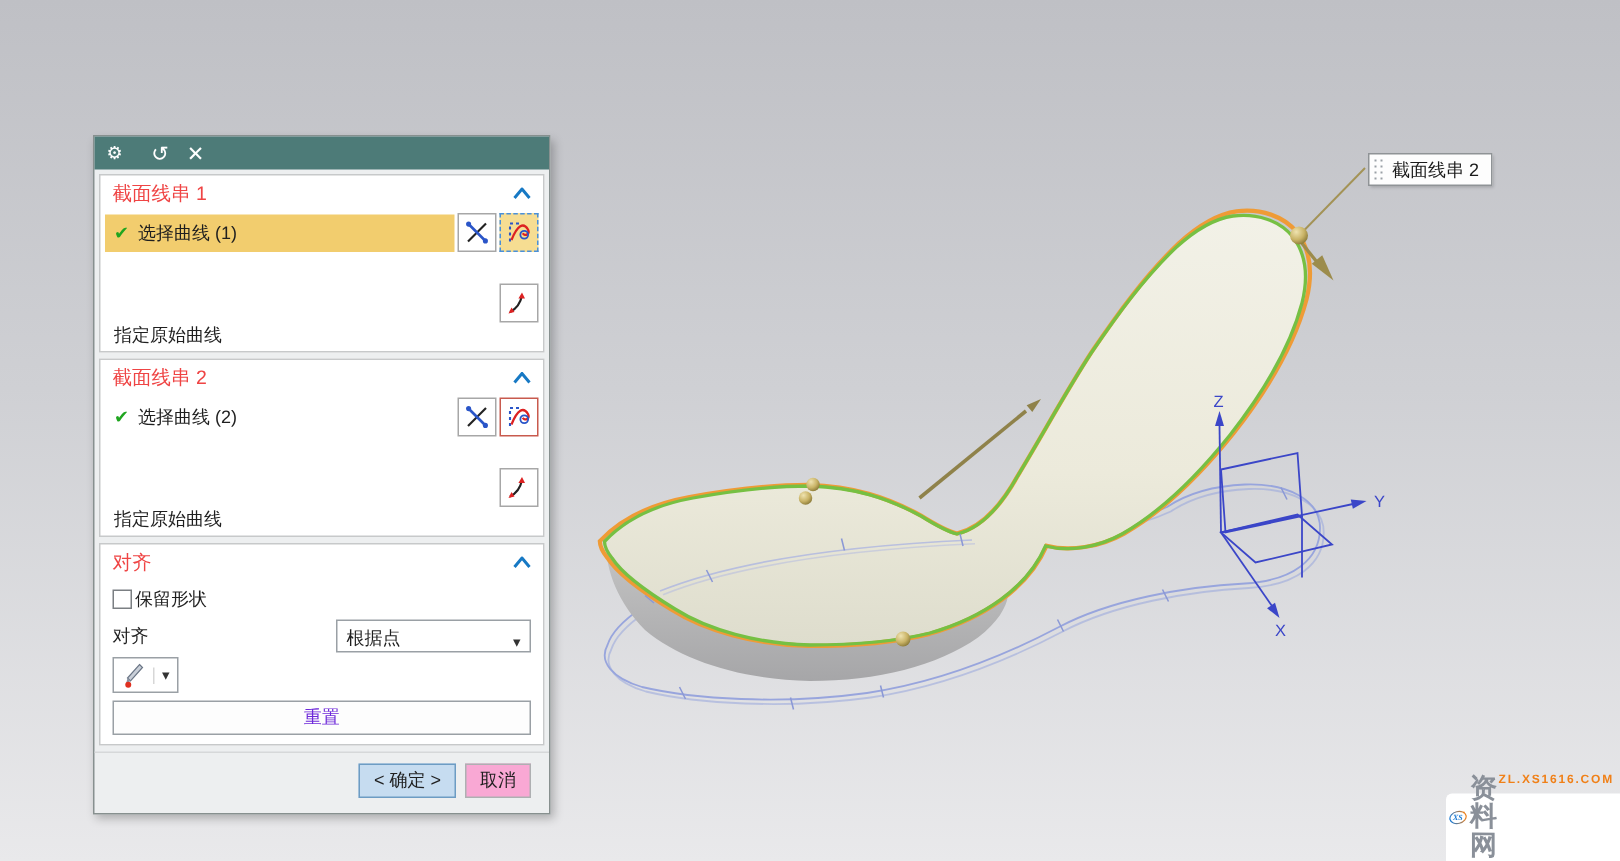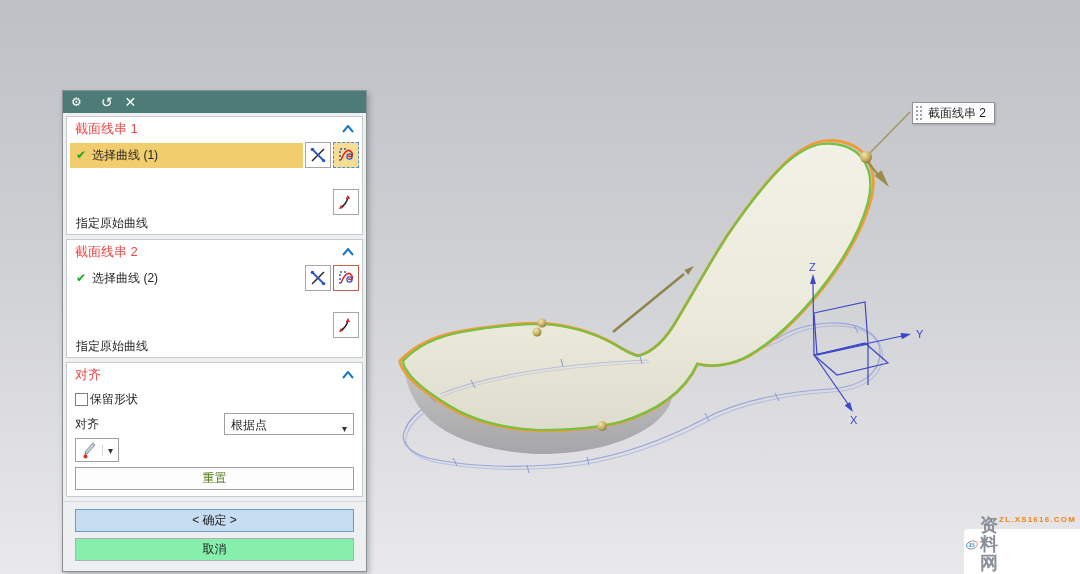--- a/index.html
+++ b/index.html
@@ -57,28 +57,28 @@
   .field-row .lbl { flex:1; }
   .dropdown { width:130px; height:22px; background:#fff; border:1px solid #9aa0a5;
               display:flex; align-items:flex-end; padding:0 6px; }
   .dropdown .dd-val { flex:1; }
   .caret { font-size:10px; color:#333; }
   .combo { height:24px; background:#fff; border:1px solid #9aa0a5; display:flex; align-items:center; }
   .combo .c-icon { width:26px; display:flex; justify-content:center; }
   .combo .c-caret { width:16px; text-align:center; border-left:1px solid #d7d7d7; }
 
   .wide-btn { display:block; margin:4px 8px 6px 8px; height:23px; width:calc(100% - 16px);
-              background:#fdfdfd; border:1px solid #9aa0a5; font-size:12px; color:#4d7c0f;
+              background:#fdfdfd; border:1px solid #9aa0a5; font-size:12px; color:#6d28d9;
               font-family:inherit; }
 
   .dlg-footer { display:flex; justify-content:flex-end; gap:6px; padding:7px 12px 10px 12px;
-                border-top:1px solid #d6d8d9;flex-direction:column; }
+                border-top:1px solid #d6d8d9; }
   .btn { height:23px; font-size:12px; font-family:inherit; padding:0 9px; color:#1f1f1f; }
   .btn.ok { background:#c6dcf0; border:1px solid #6d9cc3; }
-  .btn.cancel { background:#86efac; border:1px solid #aeb0b2; }
+  .btn.cancel { background:#f9a8d4; border:1px solid #aeb0b2; }
 
   
   .watermark { position:absolute; right:0; bottom:0; width:116px; height:45px;
                background:#fff; display:flex; align-items:center; padding:2px 4px 16px 2px;
                border-top-left-radius:4px; }
   .wm-text { display:flex; flex-direction:row; line-height:1.05; margin-left:2px; }
   .wm-name { font-size:18px; font-weight:bold; color:#8a9099; letter-spacing:1px; }
   .wm-url { font-size:8px; font-weight:bold; color:#f08018; letter-spacing:1.2px; }
 </style>
 </head>

